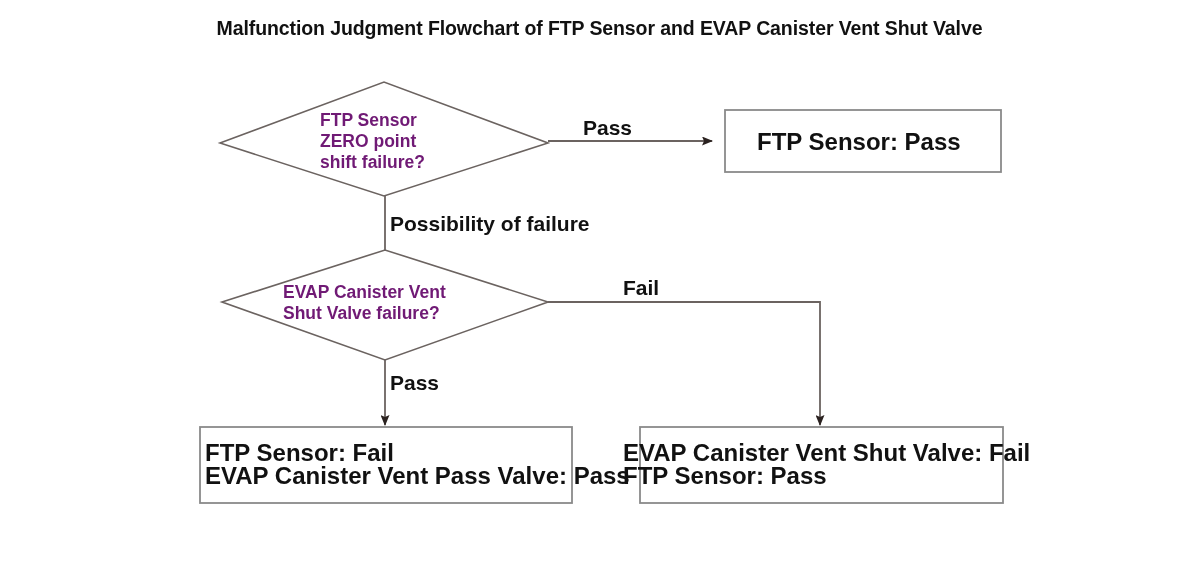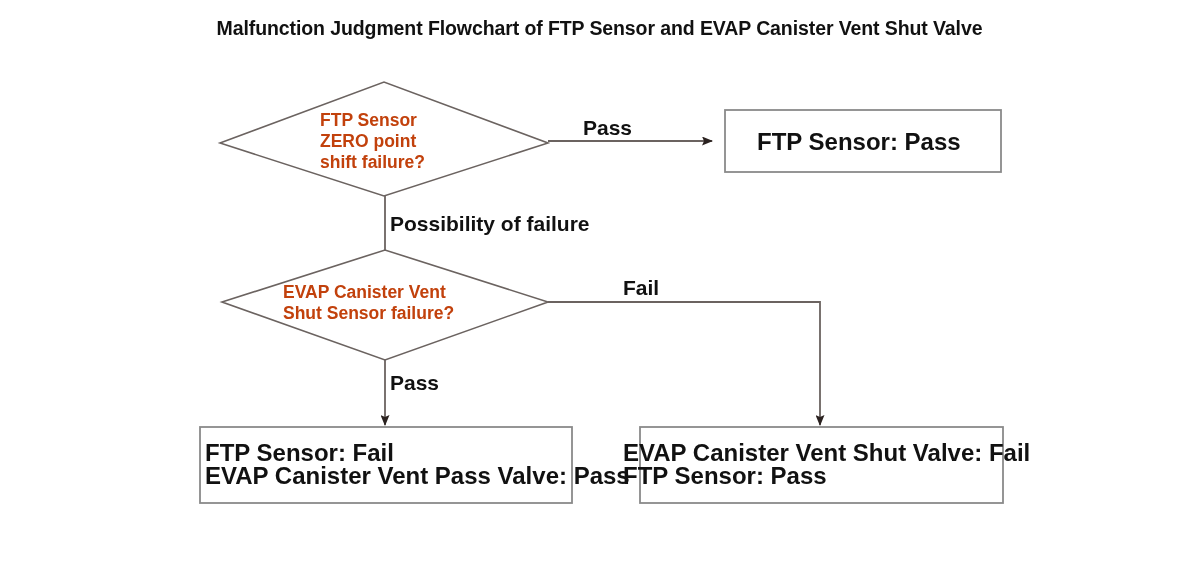--- a/index.html
+++ b/index.html
@@ -33,21 +33,21 @@
     font-size: 19.5px;
     font-weight: bold;
     color: #111111;
     letter-spacing: -0.1px;
     white-space: nowrap;
   }
   .node-text {
     position: absolute;
     font-size: 17.5px;
     font-weight: bold;
-    color: #c2410c;
+    color: #701a75;
     line-height: 21px;
     white-space: pre-line;
   }
   .edge-label {
     position: absolute;
     font-size: 21px;
     font-weight: bold;
     color: #111111;
     white-space: nowrap;
   }
@@ -97,21 +97,21 @@
 ZERO point
 shift failure?</div>
 
   <div class="edge-label" style="left:583px; top:116px;">Pass</div>
 
   <div class="box-text" style="left:757px; top:130px;">FTP Sensor: Pass</div>
 
   <div class="edge-label" style="left:390px; top:212px;">Possibility of failure</div>
 
   <div class="node-text" style="left:283px; top:282px;">EVAP Canister Vent
-Shut Sensor failure?</div>
+Shut Valve failure?</div>
 
   <div class="edge-label" style="left:623px; top:276px;">Fail</div>
 
   <div class="edge-label" style="left:390px; top:371px;">Pass</div>
 
   <div class="box-text" style="left:205px; top:441px;">FTP Sensor: Fail
 EVAP Canister Vent Pass Valve: Pass</div>
 
   <div class="box-text" style="left:623px; top:441px;">EVAP Canister Vent Shut Valve: Fail
 FTP Sensor: Pass</div>

